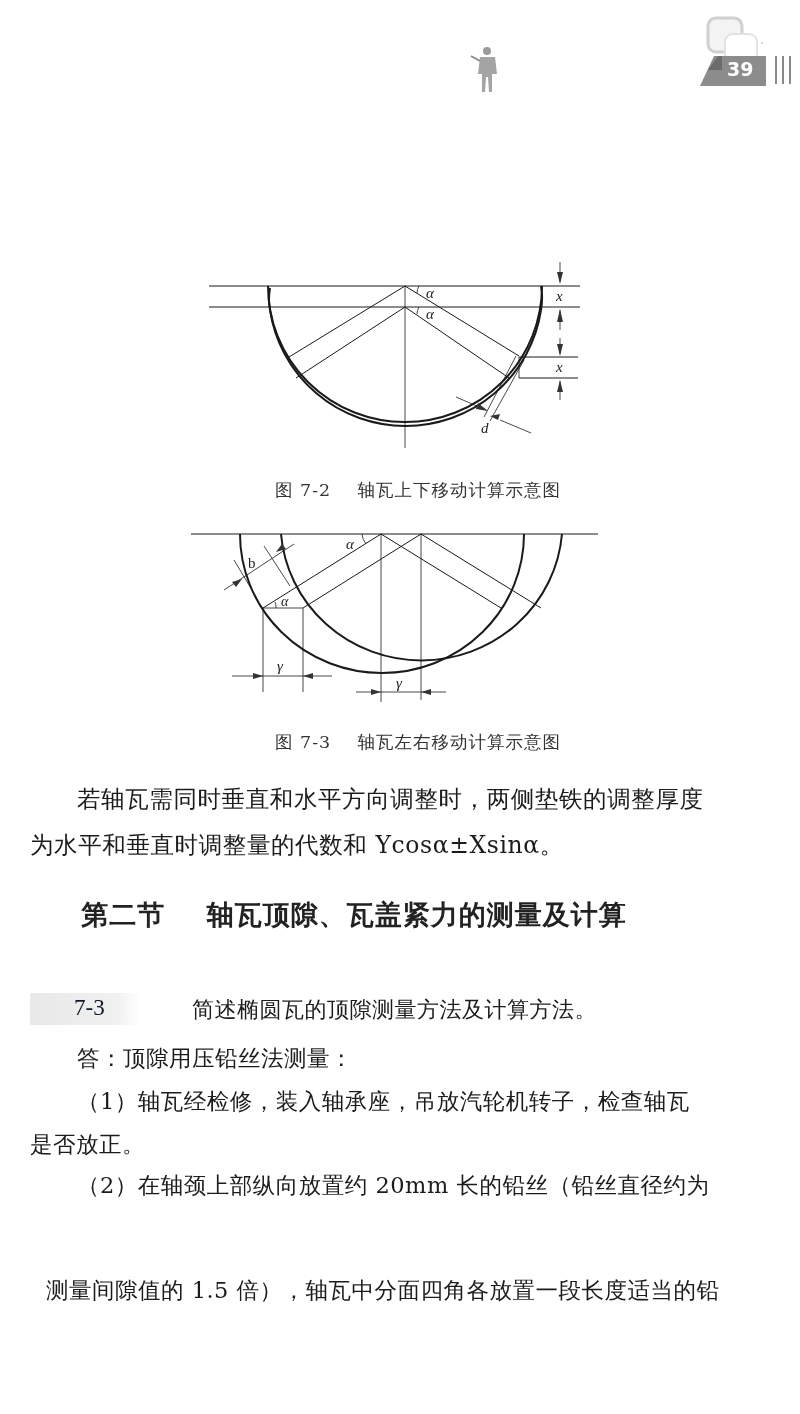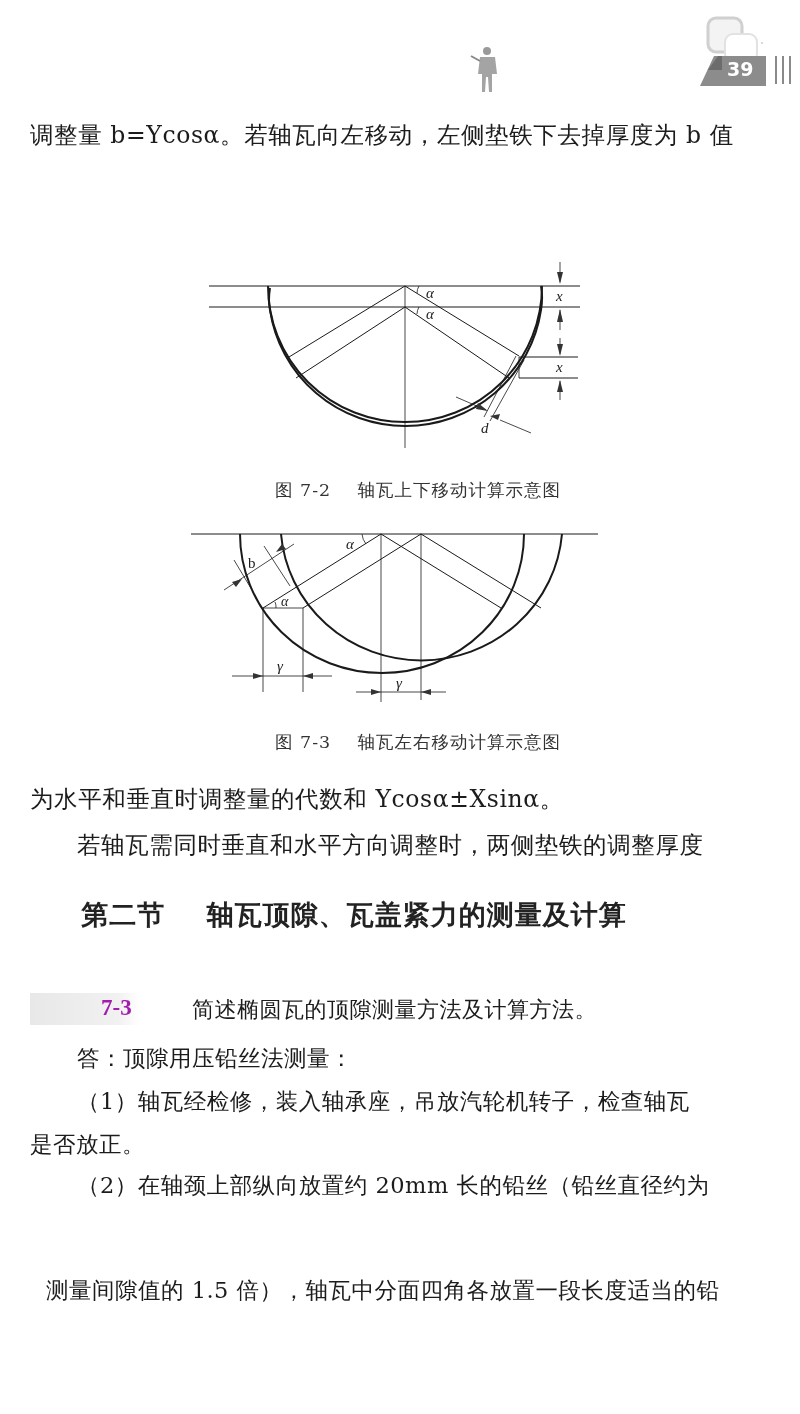--- a/index.html
+++ b/index.html
@@ -34,22 +34,22 @@
   }
   .section-title {
     left: 0; width: 708px; text-align: center; font-size: 27px; font-weight: bold;
     top: 897px; letter-spacing: 1px; white-space: pre; color: #222;
   }
   .q-badge {
     left: 30px; top: 993px; width: 110px; height: 32px;
     background: linear-gradient(90deg, #e8e8e8, #f1f1f1 80%, #ffffff);
   }
   .q-num {
-    left: 74px; top: 995px; font-family: "Liberation Serif", serif; font-weight: bold;
-    font-size: 23px; color: #a21caf; margin-left: 27px;
+    left: 74px; top: 995px; font-family: "Liberation Serif", serif; font-weight: normal;
+    font-size: 23px; color: #0f172a;
   }
   .q-text {
     left: 160px; top: 995px; font-family: "DejaVu Sans", "Liberation Sans", sans-serif;
     font-size: 22px; color: #1c1c1c; letter-spacing: 0.5px; white-space: pre; margin-left: 32px;
   }
   .line { left: 30px; font-size: 22.5px; white-space: pre; letter-spacing: 0.5px; }
 </style>
 </head>
 <body>
 
@@ -67,21 +67,20 @@
   </svg>
   <svg class="abs page-badge" viewBox="0 0 66 30">
     <polygon points="14,0 66,0 66,30 0,30" fill="#8c8c8c"></polygon>
     <polygon points="8,14 18,0 22,0 22,14" fill="#6c6c6c"></polygon>
   </svg>
   <div class="abs page-num">39</div>
   <div class="abs bars"><span></span><span></span><span></span></div>
 </div>
 
 <div class="abs para" style="top:112px;">
-  <div>调整量 b=Ycosα。若轴瓦向左移动，左侧垫铁下去掉厚度为 b 值</div>
 </div>
 
 <svg class="abs" style="left:200px;top:255px;" width="400" height="200" viewBox="200 255 400 200" fill="none" stroke="#1a1a1a">
   <line x1="209" y1="286" x2="580" y2="286" stroke-width="1"></line>
   <line x1="209" y1="307" x2="580" y2="307" stroke-width="1"></line>
 
   <path d="M268 286 A137 136 0 0 0 542 286" stroke-width="2"></path>
 
   <path d="M270 288 C 268 300 269 304 270 310 A137 136 0 0 0 541 310 C 542 304 543 296 541 286" stroke-width="2"></path>
   <line x1="405" y1="286" x2="405" y2="448" stroke-width="0.8"></line>
@@ -158,22 +157,22 @@
   <path d="M276 608 A12 12 0 0 0 275 602" stroke-width="0.8"></path>
   <text x="346" y="549" font-family="Liberation Serif, serif" font-style="italic" font-size="15" fill="#222" stroke="none">α</text>
   <text x="281" y="606" font-family="Liberation Serif, serif" font-style="italic" font-size="14" fill="#222" stroke="none">α</text>
   <text x="248" y="568" font-family="Liberation Serif, serif" font-size="15" fill="#222" stroke="none">b</text>
   <text x="277" y="671" font-family="Liberation Serif, serif" font-style="italic" font-size="15" fill="#222" stroke="none">γ</text>
   <text x="396" y="688" font-family="Liberation Serif, serif" font-style="italic" font-size="15" fill="#222" stroke="none">γ</text>
 </svg>
 <div class="abs caption" style="left:236px;top:730px;">图 7-3    轴瓦左右移动计算示意图</div>
 
 <div class="abs para" style="top:776px;">
+  <div style="padding-left:47px;">若轴瓦需同时垂直和水平方向调整时，两侧垫铁的调整厚度</div>
   <div>为水平和垂直时调整量的代数和 Ycosα±Xsinα。</div>
-  <div style="padding-left:47px;">若轴瓦需同时垂直和水平方向调整时，两侧垫铁的调整厚度</div>
 </div>
 
 <div class="abs section-title">第二节    轴瓦顶隙、瓦盖紧力的测量及计算</div>
 
 <div class="abs q-badge"></div>
 <div class="abs q-num">7-3</div>
 <div class="abs q-text">简述椭圆瓦的顶隙测量方法及计算方法。</div>
 
 <div class="abs line" style="top:1043px;left:77px;">答：顶隙用压铅丝法测量：</div>
 <div class="abs line" style="top:1086px;left:77px;">（1）轴瓦经检修，装入轴承座，吊放汽轮机转子，检查轴瓦</div>

